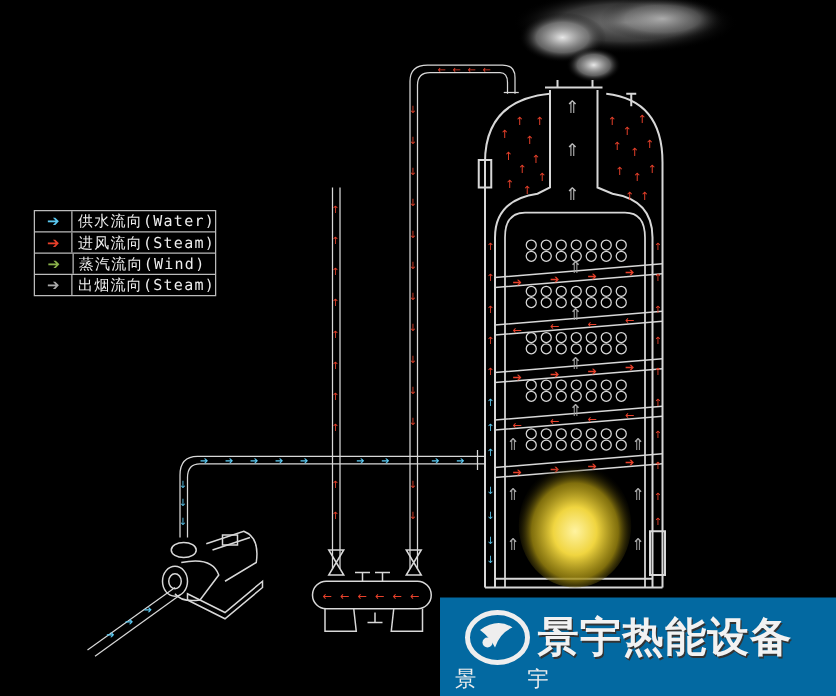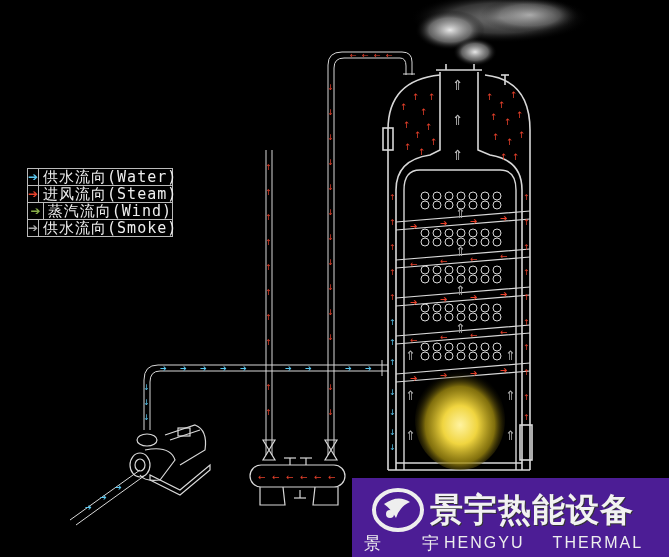--- a/index.html
+++ b/index.html
@@ -2,22 +2,22 @@
 <html><head>
 <meta charset="utf-8">
 <style>
   html, body { margin:0; padding:0; background:#000; }
   body { width:669px; height:557px; position:relative; overflow:hidden; font-family:"DejaVu Sans", sans-serif; }
   #diagram { position:absolute; left:0; top:0; width:669px; height:557px; }
   .legend { position:absolute; left:27px; top:168px; width:144px; border:1px solid #bbb; background:#000; }
   .legend-row { display:flex; align-items:center; height:16px; border-bottom:1px solid #bbb; }
   .legend-row:last-child { border-bottom:none; }
   .legend-swatch { width:30px; height:16px; border-right:1px solid #bbb; display:flex; align-items:center; justify-content:center; font-size:12px; font-weight:bold; }
-  .legend-label { color:#eee; font-size:15px; padding-left:4px; letter-spacing:1px; font-family:"DejaVu Sans Mono", monospace; white-space:nowrap; }
-  .brand { position:absolute; left:352px; top:478px; width:317px; height:79px; background:#4c1d95; }
+  .legend-label { color:#eee; font-size:12px; padding-left:4px; letter-spacing:1px; font-family:"DejaVu Sans Mono", monospace; white-space:nowrap; }
+  .brand { position:absolute; left:352px; top:478px; width:317px; height:79px; background:#0369a1; }
   .brand-title { position:absolute; left:78px; top:10px; color:#f2f2f2; font-size:33px; font-weight:bold; letter-spacing:1px; font-family:"DejaVu Sans", sans-serif; white-space:nowrap; text-shadow:1px 1px 0 #333; }
   .brand-sub-cn1 { position:absolute; left:12px; top:54px; color:#eee; font-size:17px; font-family:"DejaVu Serif", serif; }
   .brand-sub-cn2 { position:absolute; left:70px; top:54px; color:#eee; font-size:17px; font-family:"DejaVu Serif", serif; }
   .brand-sub-en { position:absolute; left:92px; top:56px; color:#eee; font-size:16px; letter-spacing:2px; font-family:"Liberation Sans", sans-serif; white-space:nowrap; word-spacing:22px; }
   .brand-logo { position:absolute; left:18px; top:6px; width:56px; height:50px; }
 </style>
 </head>
 <body>
 
 <svg id="diagram" viewBox="0 0 669 557" xmlns="http://www.w3.org/2000/svg">
@@ -356,27 +356,26 @@
   <div class="legend-row">
     <span class="legend-swatch" style="color:#e8402a">➔</span>
     <span class="legend-label">进风流向(Steam)</span>
   </div>
   <div class="legend-row">
     <span class="legend-swatch" style="color:#8ab04a">➔</span>
     <span class="legend-label">蒸汽流向(Wind)</span>
   </div>
   <div class="legend-row">
     <span class="legend-swatch" style="color:#aaaaaa">➔</span>
-    <span class="legend-label">供水流向(Smoke)</span>
+    <span class="legend-label">出烟流向(Steam)</span>
   </div>
 </div>
 
 <div class="brand">
   <svg class="brand-logo" viewBox="0 0 56 50">
     <ellipse cx="28" cy="26" rx="24" ry="20" fill="none" stroke="#eee" stroke-width="4"></ellipse>
     <path d="M14,20 Q28,10 40,18 Q30,22 26,34 Q22,26 14,20 z" fill="#eee"></path>
     <circle cx="20" cy="30" r="4" fill="#eee"></circle>
   </svg>
   <div class="brand-title">景宇热能设备</div>
   <div class="brand-sub-cn1">景</div>
   <div class="brand-sub-cn2">宇</div>
-  <div class="brand-sub-en">HENGYU THERMAL</div>
 </div>
 
 </body></html>

